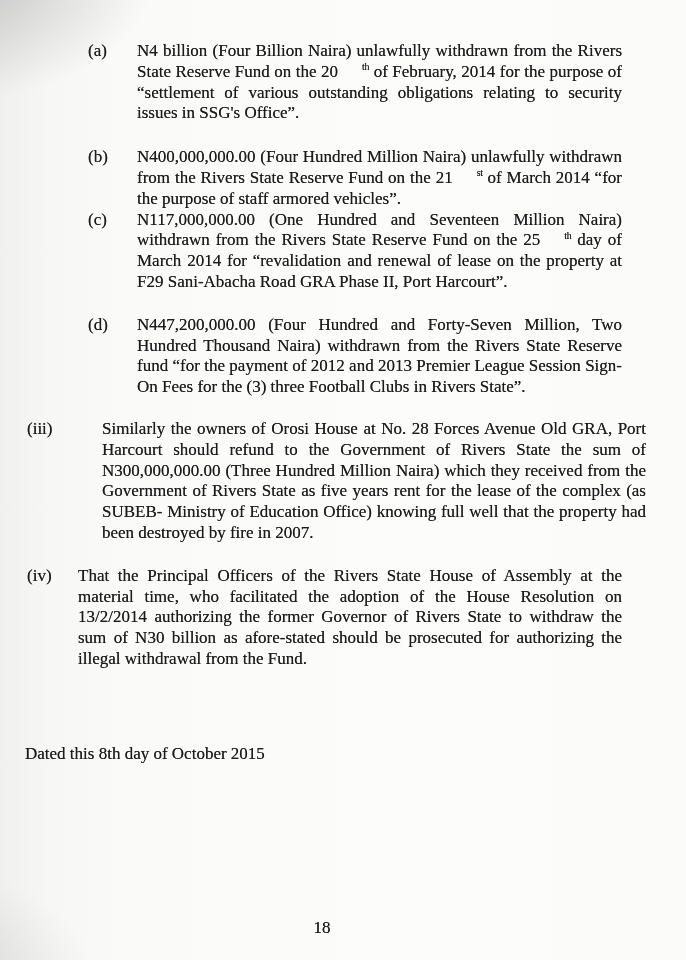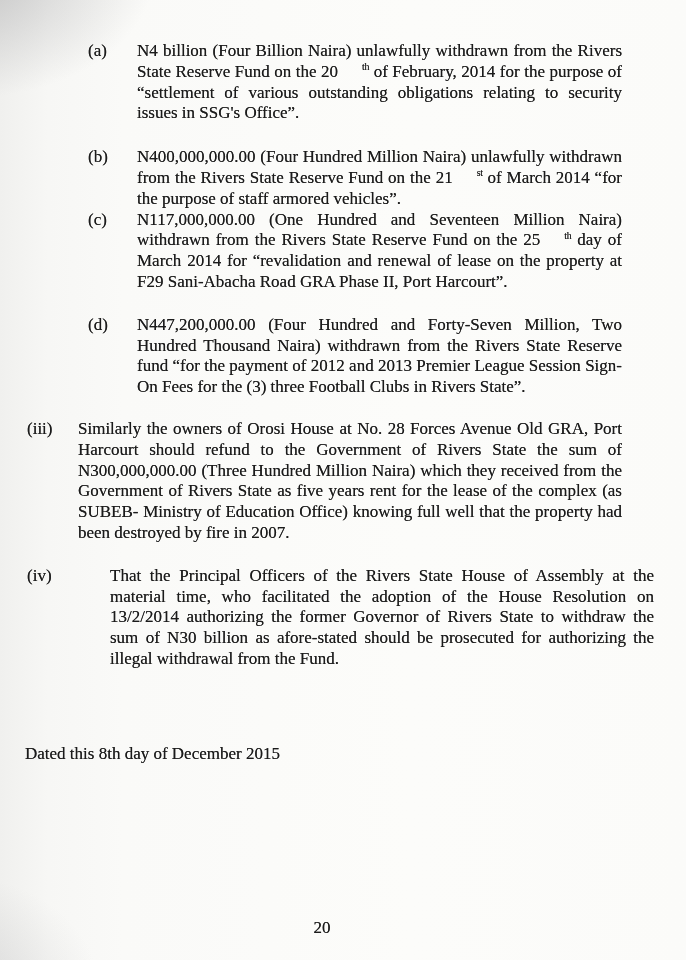--- a/index.html
+++ b/index.html
@@ -37,22 +37,22 @@
     margin-left: 88px;
     margin-right: 64px;
   }
   .sub-item > .label { flex: none; width: 49px; }
   .sub-item > .text  { flex: none; width: 485px; text-align: justify; }
 
   #sub-a   { margin-bottom: 23px; }
   #sub-b   { margin-bottom: 0; }
   #sub-c   { margin-bottom: 22px; }
   #sub-d   { margin-bottom: 21px; }
-  #item-iii{ margin-bottom: 22px; }
-  #item-iv { margin-bottom: 8px; gap: 32px; }
+  #item-iii{ margin-bottom: 22px; gap: 24px; }
+  #item-iv { margin-bottom: 8px; }
 
   .acceptance { margin-left: 22px; margin-right: 64px; }
   .dateline   { margin-top: 74px; margin-left: 25px; margin-right: 64px; }
 
   .page-number {
     position: absolute;
     top: 918px;
     left: 0;
     right: 42px;
     text-align: center;
@@ -90,17 +90,17 @@
     <span class="label">(iii)</span>
     <span class="text">Similarly the owners of Orosi House at No. 28 Forces Avenue Old GRA, Port Harcourt should refund to the Government of Rivers State the sum of N300,000,000.00 (Three Hundred Million Naira) which they received from the Government of Rivers State as five years rent for the lease of the complex (as SUBEB- Ministry of Education Office) knowing full well that the property had been destroyed by fire in 2007.</span>
   </div>
 
   <div class="item para" id="item-iv">
     <span class="label">(iv)</span>
     <span class="text">That the Principal Officers of the Rivers State House of Assembly at the material time, who facilitated the adoption of the House Resolution on 13/2/2014 authorizing the former Governor of Rivers State to withdraw the sum of N30 billion as afore-stated should be prosecuted for authorizing the illegal withdrawal from the Fund.</span>
   </div>
 
 
-  <p class="dateline para">Dated this 8th day of December 2015</p>
+  <p class="dateline para">Dated this 8th day of October 2015</p>
 
-  <div class="page-number">20</div>
+  <div class="page-number">18</div>
 
 </div>
 
 </body></html>

